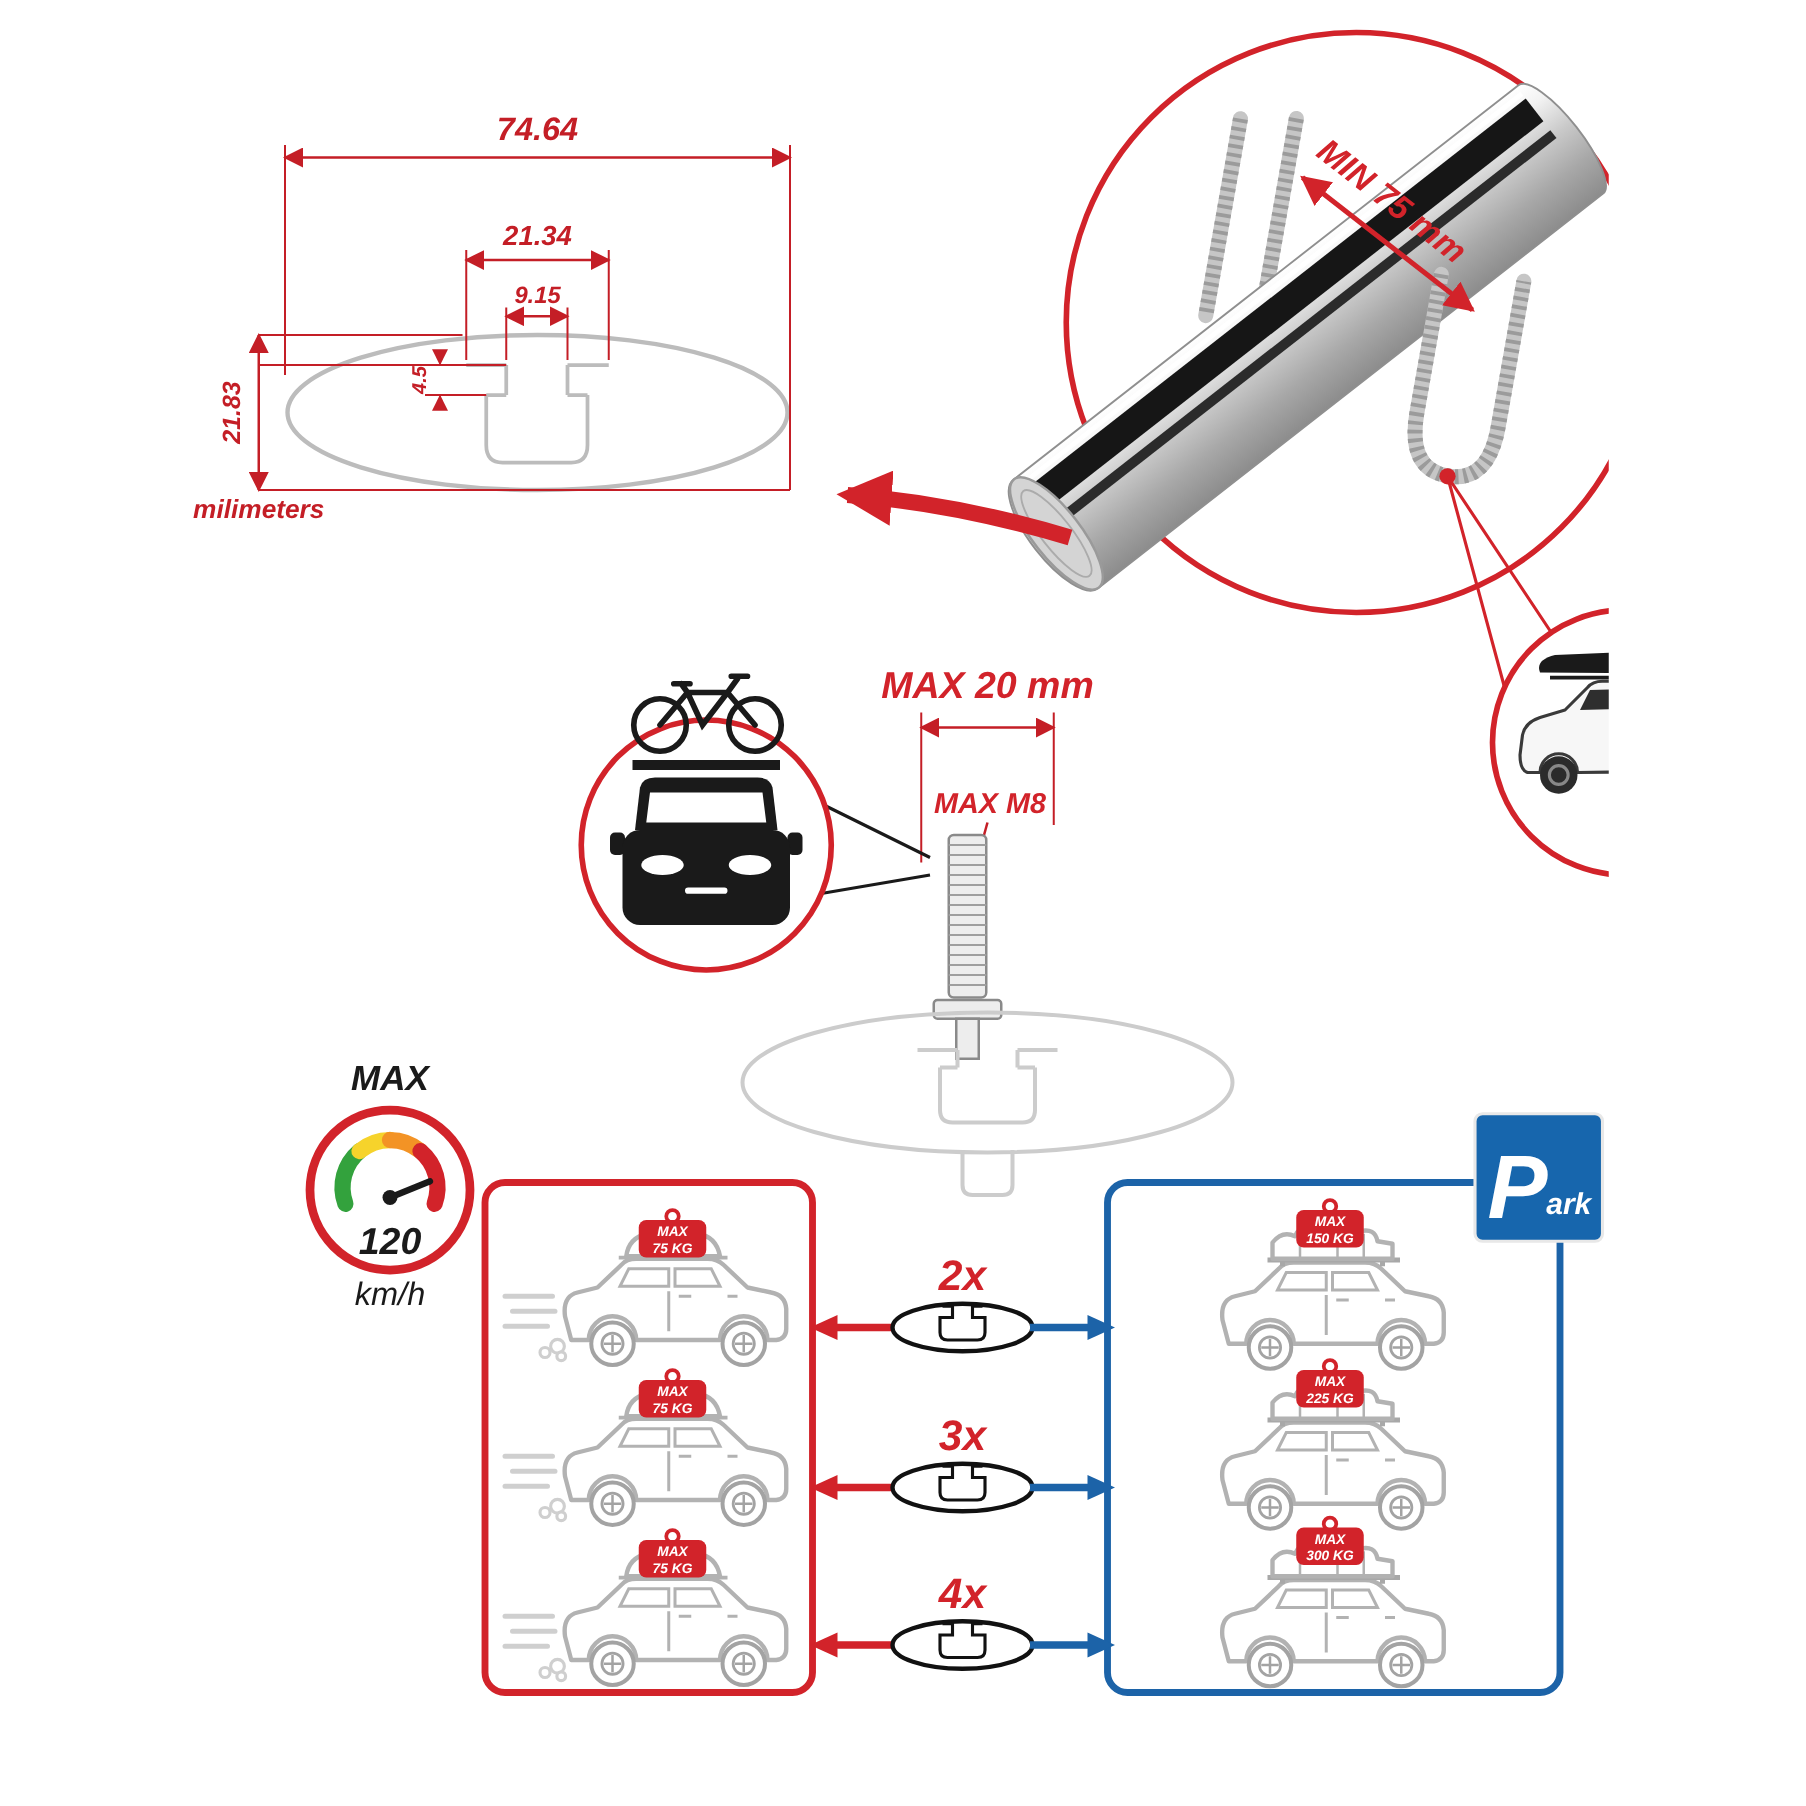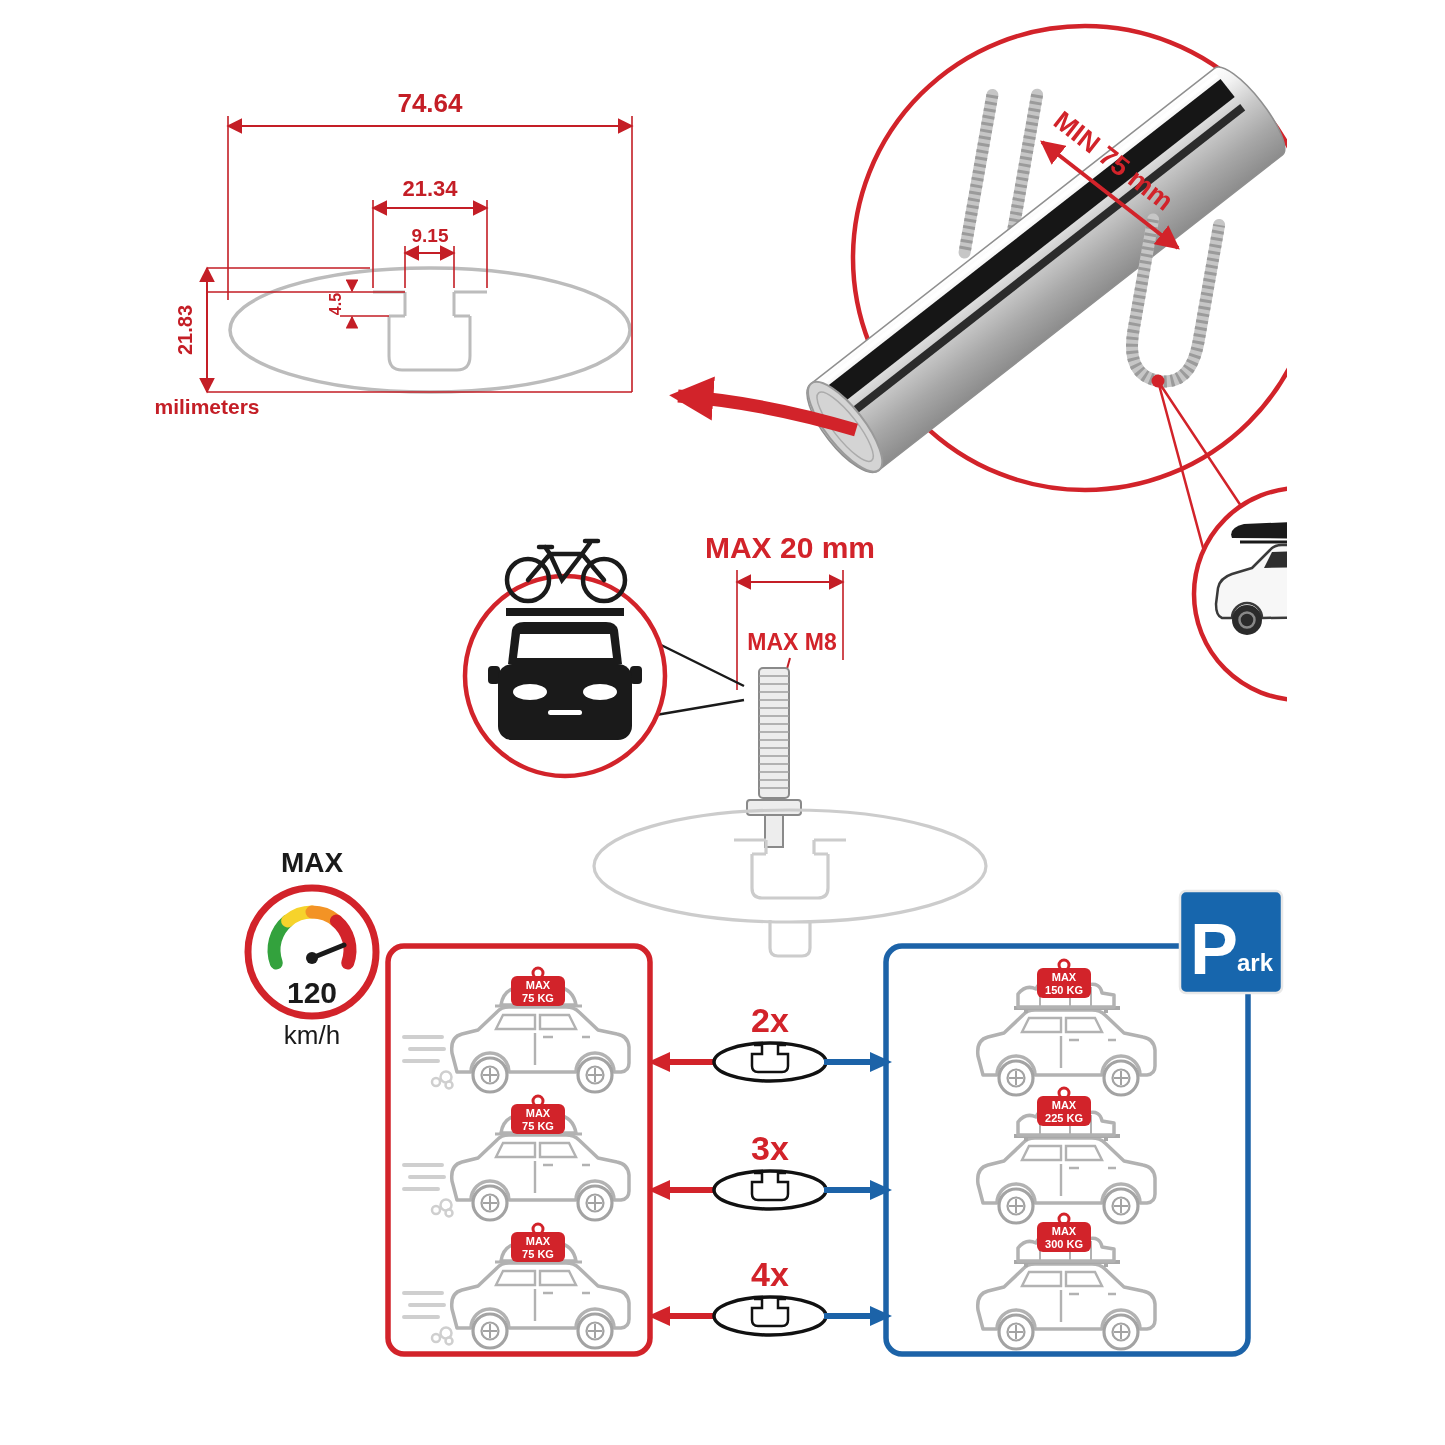--- a/index.html
+++ b/index.html
@@ -1,18 +1,18 @@
 <!DOCTYPE html>
 <html><head>
 <meta charset="utf-8">
 <title>Roof Rack Cross Bar Infographic</title>
 <style>
   html,body{margin:0;padding:0;background:#ffffff;}
   .canvas{position:relative;width:1287px;height:1445px;background:#ffffff;overflow:hidden;
-          font-family:"Liberation Sans","DejaVu Sans",sans-serif;}
+          font-family:"Liberation Sans","DejaVu Sans",sans-serif;font-style:italic;}
   svg{display:block;}
   svg text{font-family:"Liberation Sans","DejaVu Sans",sans-serif;}
   .dim{stroke:#c41e26;stroke-width:2;fill:none;}
   .dimthin{stroke:#c41e26;stroke-width:1.6;fill:none;}
   .dimtext{fill:#c41e26;font-weight:bold;text-anchor:middle;}
   .redlabel{fill:#d2232a;font-weight:bold;text-anchor:middle;}
   .blacklabel{fill:#1a1a1a;font-weight:bold;text-anchor:middle;}
   .gray{stroke:#bcbcbc;stroke-width:3.5;fill:#ffffff;}
   .grayline{stroke:#bcbcbc;stroke-width:3;fill:none;}
   .ghost{stroke:#cccccc;stroke-width:3.2;fill:none;}

